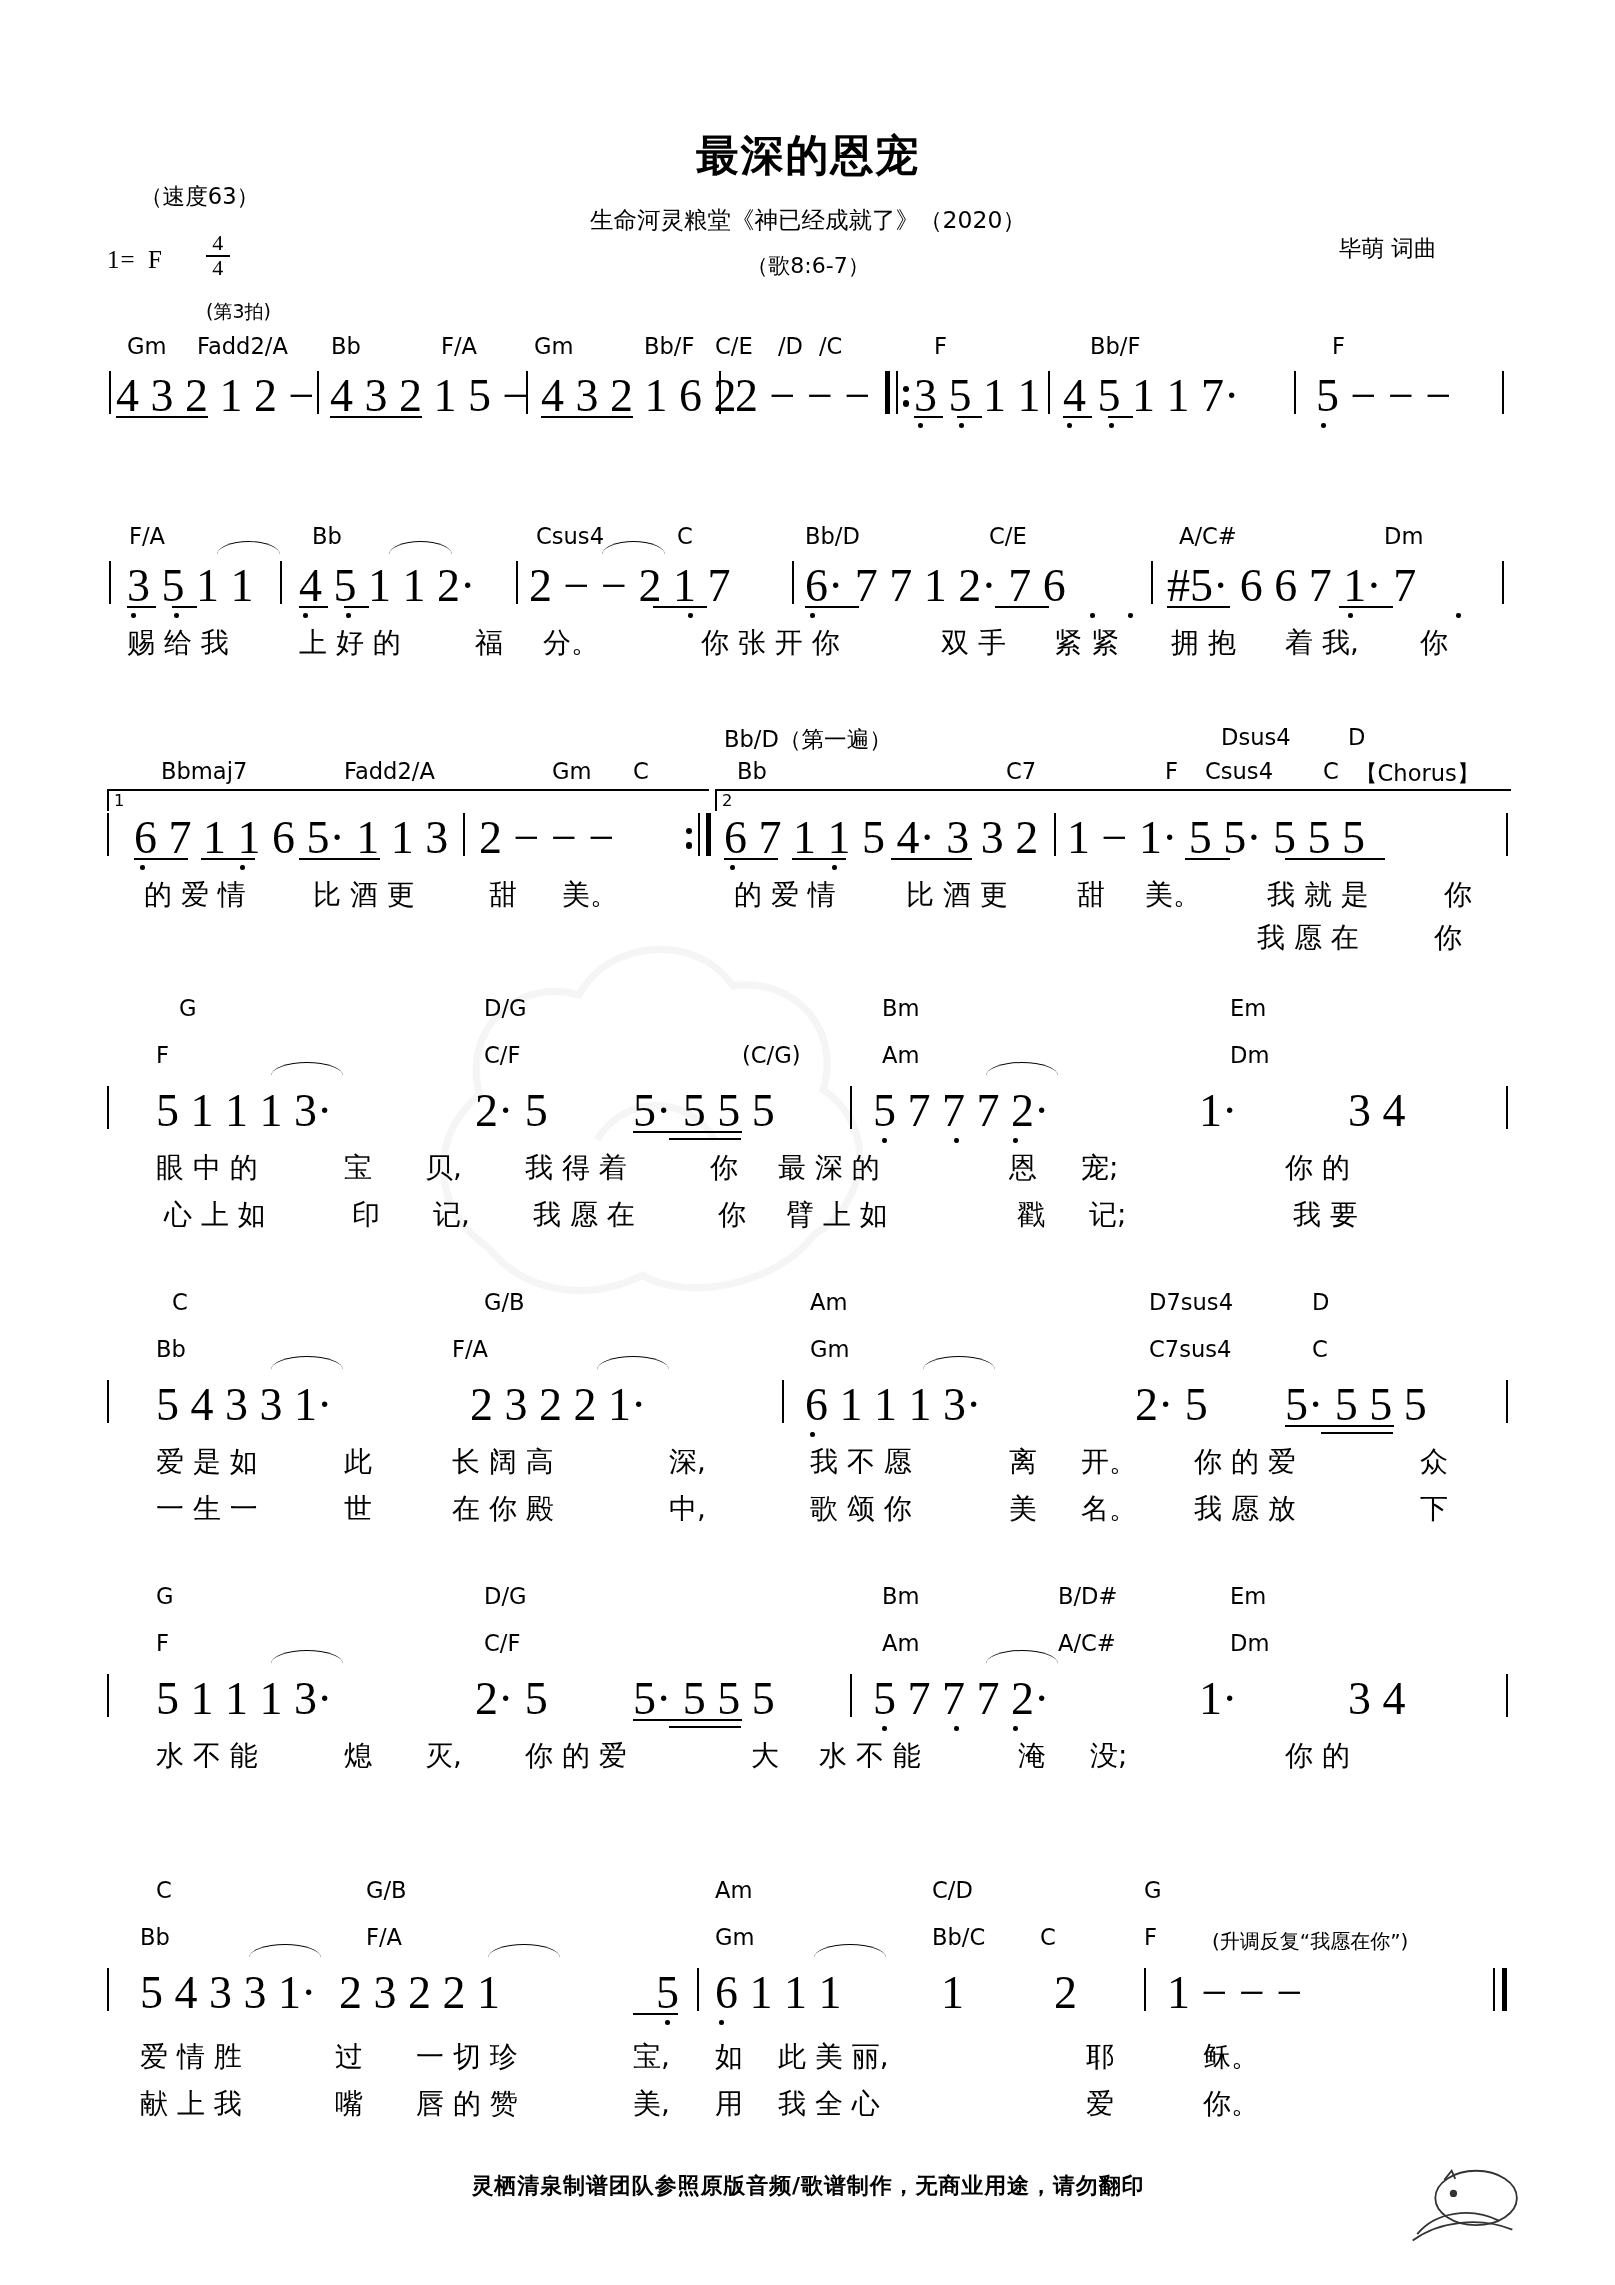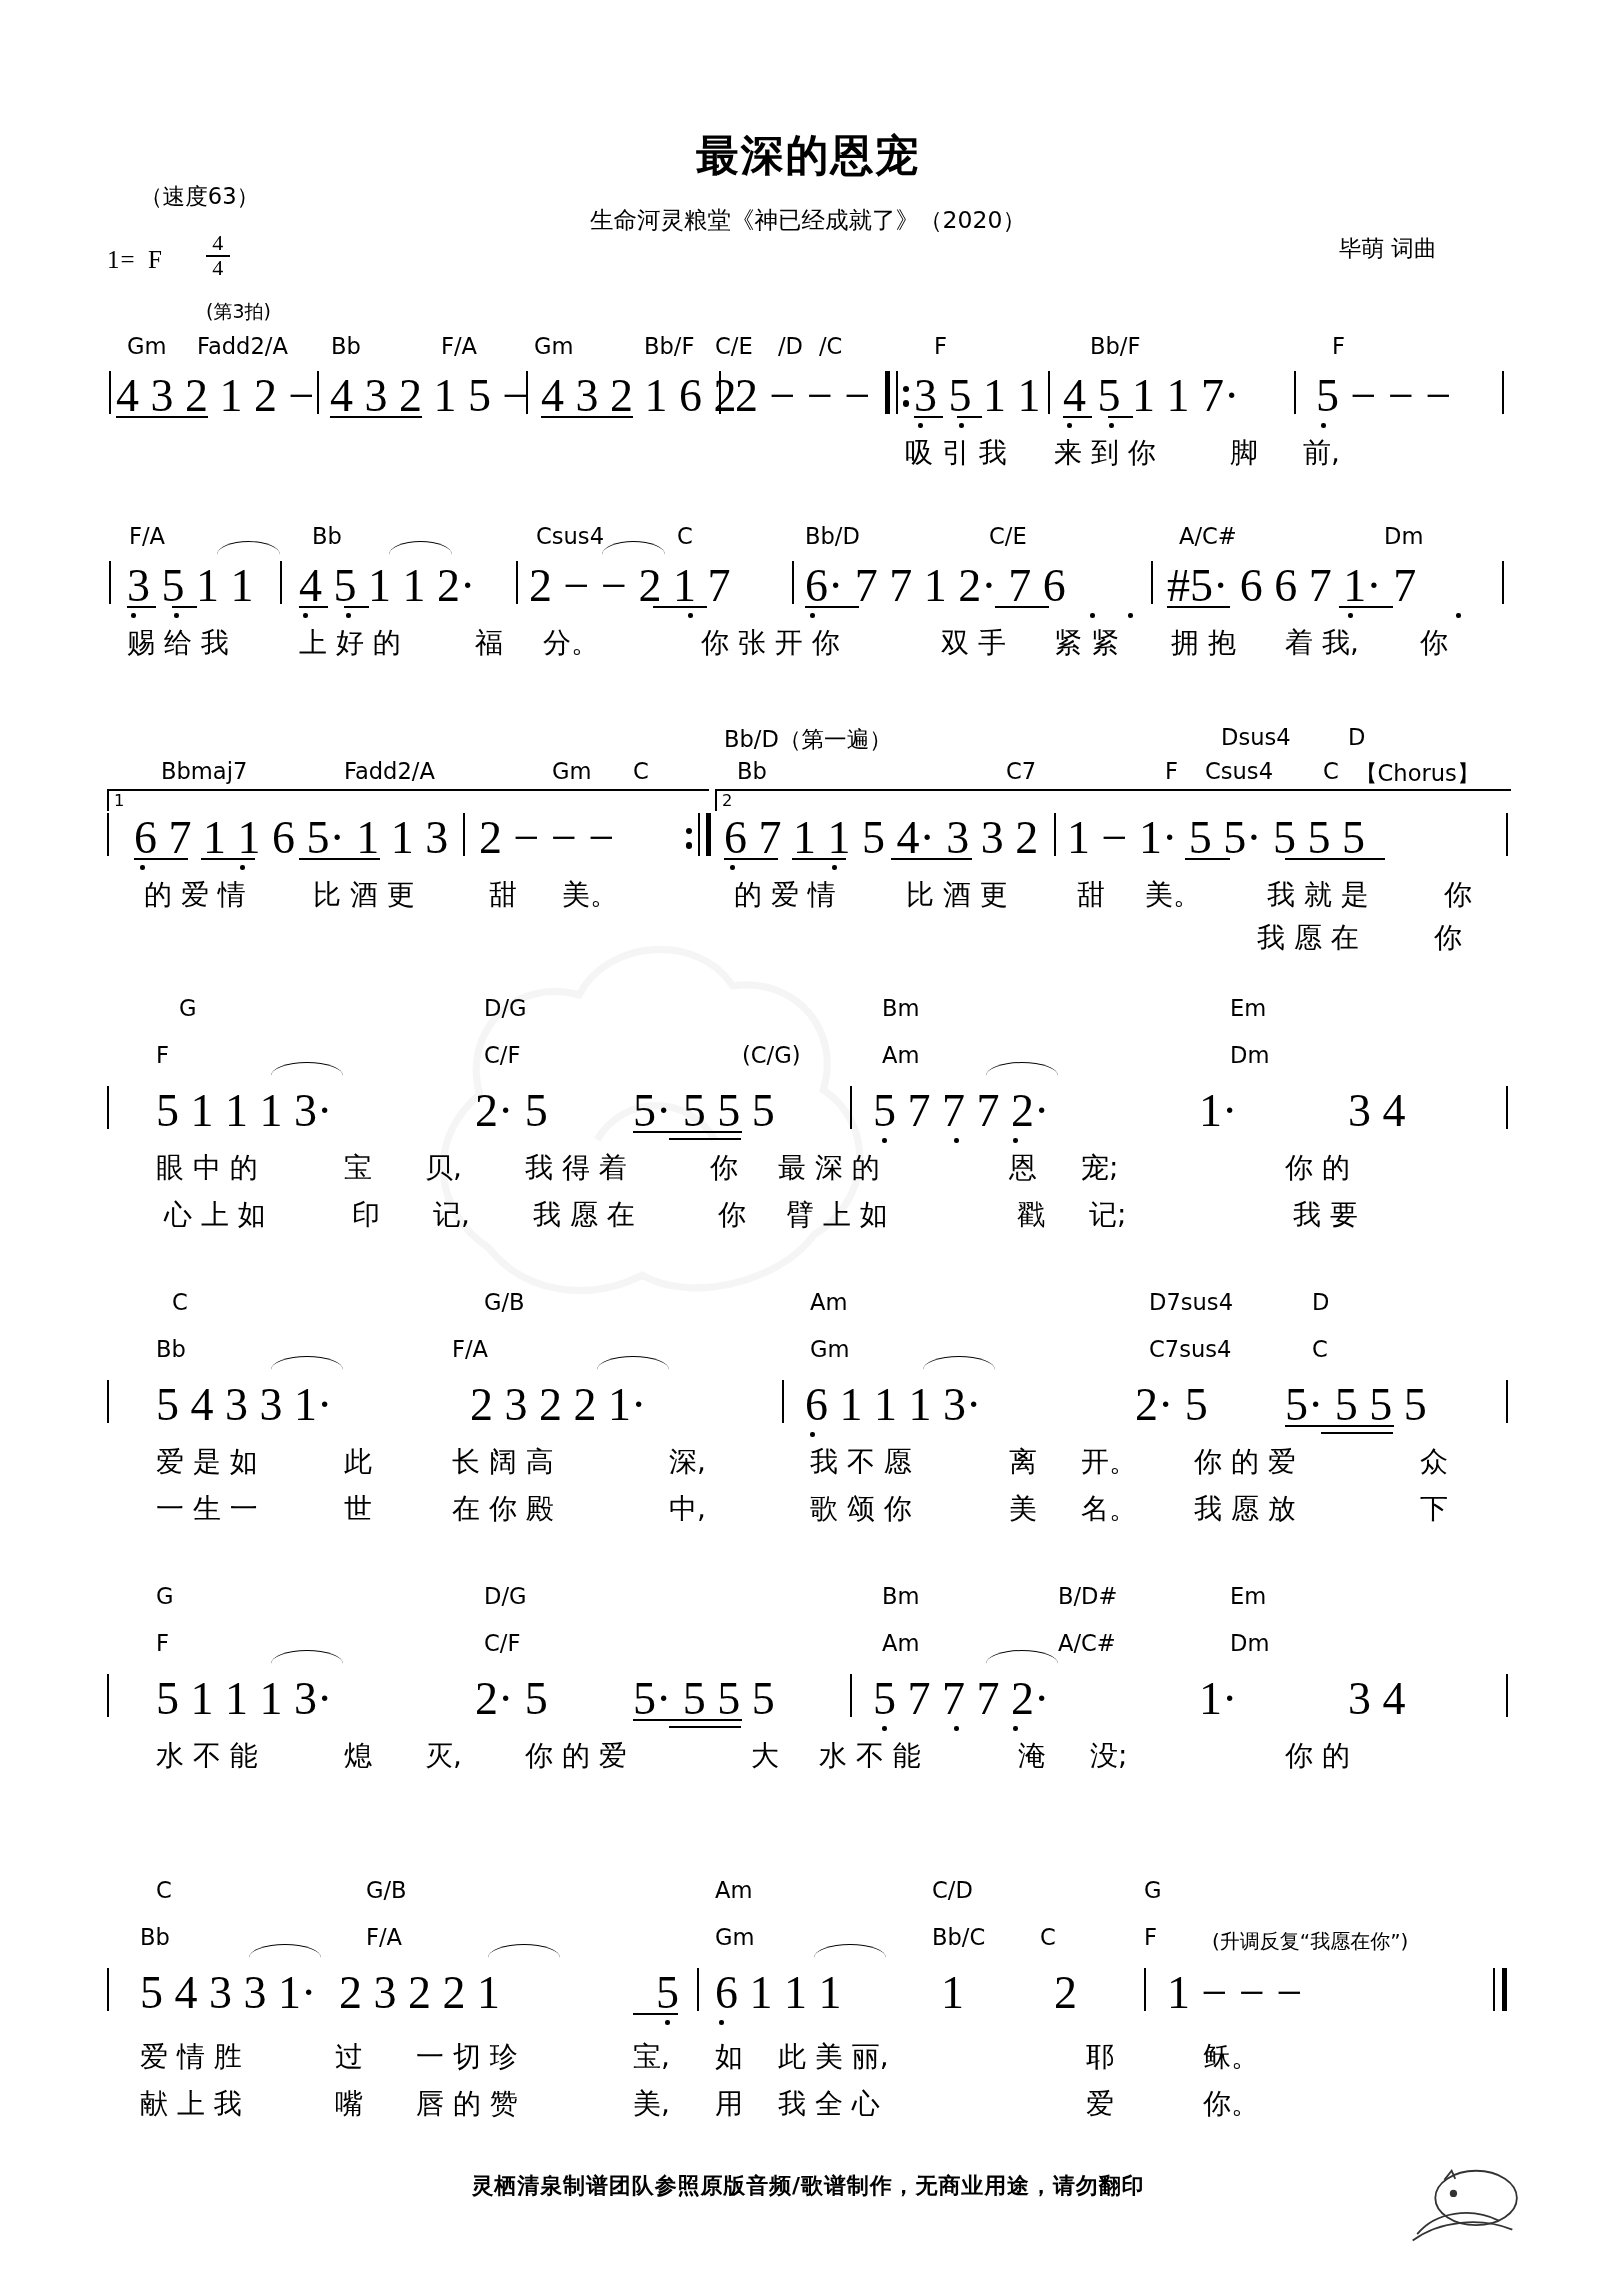--- a/index.html
+++ b/index.html
@@ -110,20 +110,21 @@
   }
   .logo { position:absolute; right:81px; top:2157px; width:145px; height:100px; }
 </style>
 </head>
 <body>
 
 <div class="page">
 
   <div class="title">最深的恩宠</div>
   <div class="subtitle">生命河灵粮堂《神已经成就了》（2020）</div>
+  <div class="subtitle2">（歌8:6-7）</div>
   <div class="tempo">（速度63）</div>
   <div class="author">毕萌 词曲</div>
 
   <div class="keysig">
     <span class="eq">1=</span><span class="k">F</span>
   </div>
   <div class="meter">
     <span class="num">4</span>
     <span class="bar"></span>
     <span class="num">4</span>
@@ -184,26 +185,20 @@
       <div class="repeat-dots" style="left:903px; top:9px;">
           <i></i>
           <i></i>
         </div>
       <i class="barline" style="left:1048px; top:1.8px; height:43px;"></i>
       <i class="barline" style="left:1294px; top:1.8px; height:43px;"></i>
       <i class="barline" style="left:1502px; top:1.8px; height:43px;"></i>
       <i class="barline" style="left:109px; top:1.8px; height:43px;"></i>
     </div>
 
-    <div class="lyricline" style="top:101px;">
-      <span class="lyr" style="left:905px">吸 引 我</span>
-      <span class="lyr" style="left:1054px">来 到 你</span>
-      <span class="lyr" style="left:1230px">脚</span>
-      <span class="lyr" style="left:1303px">前,</span>
-    </div>
   </div>
 
   <div class="system" style="top:523px; height:127px;">
     <div class="chordline" style="top:0;">
       <span class="chord" style="left:129px">F/A</span>
       <span class="chord" style="left:312px">Bb</span>
       <span class="chord" style="left:536px">Csus4</span>
       <span class="chord" style="left:677px">C</span>
       <span class="chord" style="left:805px">Bb/D</span>
       <span class="chord" style="left:989px">C/E</span>

